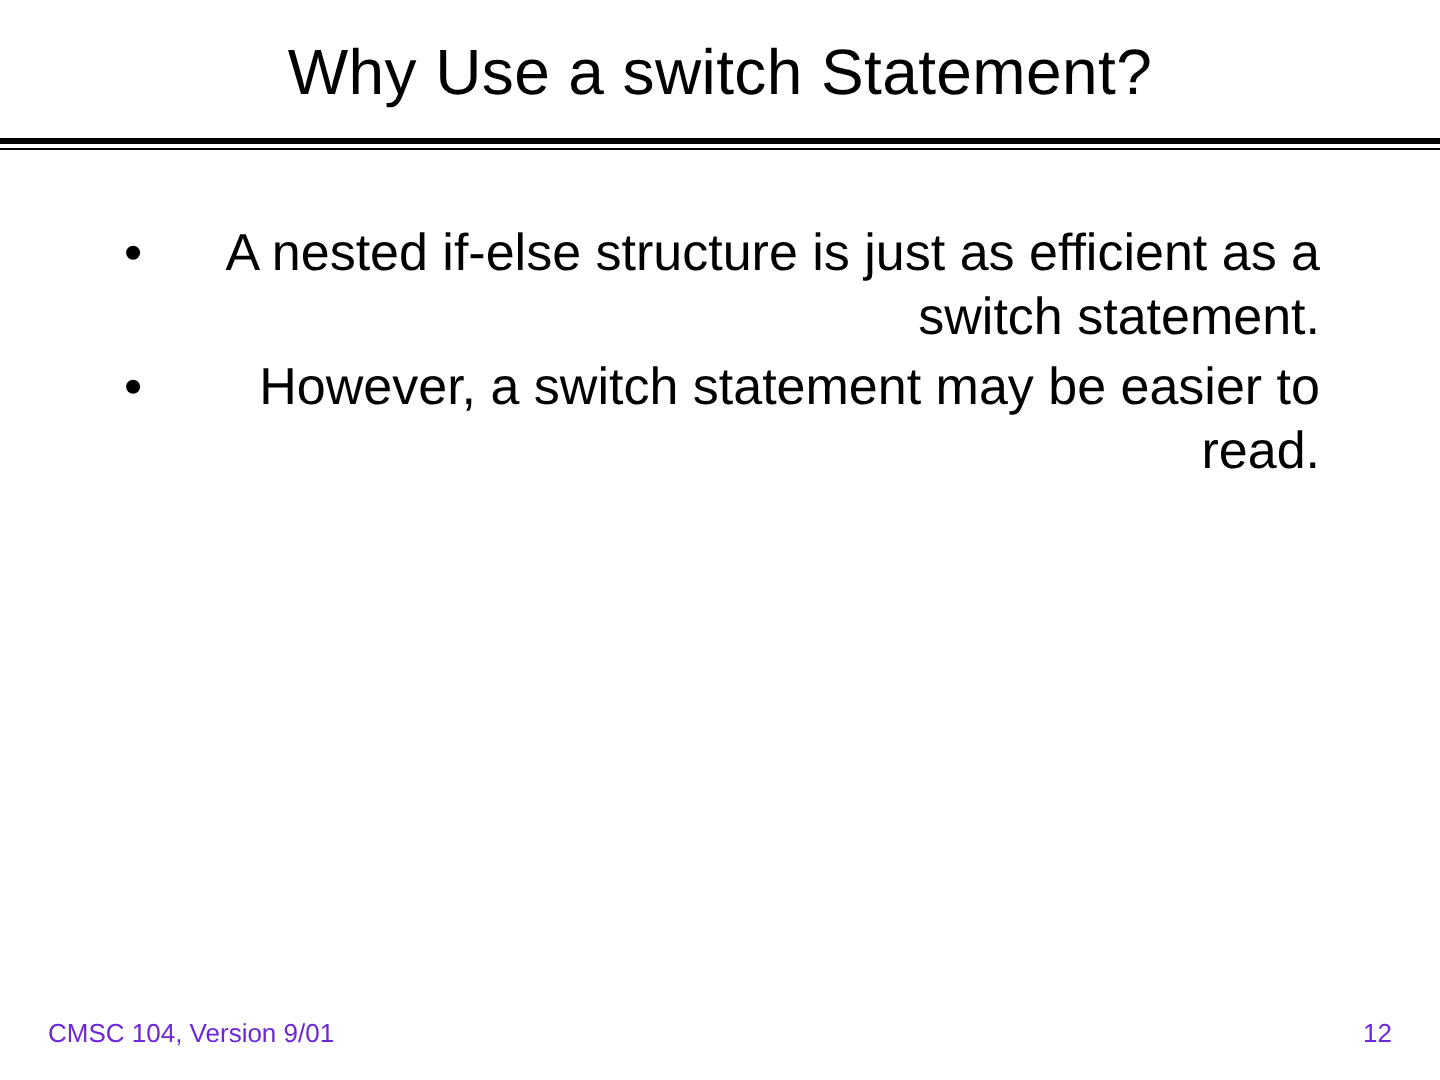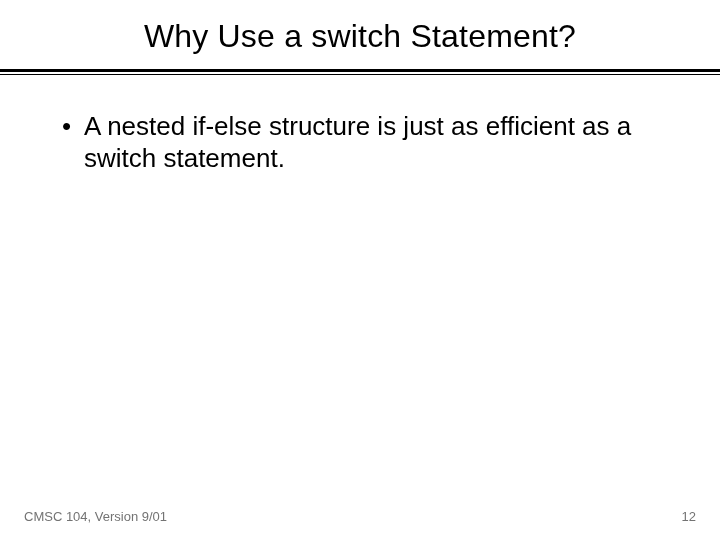--- a/index.html
+++ b/index.html
@@ -3,43 +3,44 @@
 <meta charset="utf-8">
 <style>
   * { margin: 0; padding: 0; box-sizing: border-box; }
   html, body { width: 720px; height: 540px; background: #fff; font-family: Arial, Helvetica, sans-serif; color: #000; }
   .slide { position: relative; width: 720px; height: 540px; }
   .title-wrap { padding: 18px 40px 8px 40px; text-align: center; }
   .title { font-size: 32px; font-weight: 400; letter-spacing: 0.2px; }
   .rule { margin-top: 6px; }
   .rule .thick { height: 3px; background: #000; }
   .rule .thin  { height: 1px; background: #000; margin-top: 2px; }
-  .body { padding: 36px 60px 0 60px; }
+  .body { padding: 36px 60px 0 60px; text-align: right; }
   ul.bullets { list-style: none; }
   ul.bullets li { position: relative; padding-left: 24px; font-size: 26px; line-height: 1.22; margin-bottom: 4px; }
   ul.bullets li::before { content: "•"; position: absolute; left: 2px; top: 0; font-size: 26px; }
-  .footer { position: absolute; left: 0; right: 0; bottom: 16px; padding: 0 24px; display: flex; justify-content: space-between; align-items: baseline; font-size: 13px; color: #737373; }
+  .footer { position: absolute; left: 0; right: 0; bottom: 16px; padding: 0 24px; display: flex; justify-content: space-between; align-items: baseline; font-size: 13px; color: #6d28d9; }
 </style>
 </head>
 <body>
 
 <div class="slide">
 
   <div class="title-wrap">
     <h1 class="title">Why Use a switch Statement?</h1>
   </div>
 
   <div class="rule">
     <div class="thick"></div>
     <div class="thin"></div>
   </div>
 
   <div class="body">
     <ul class="bullets">
       <li>A nested if-else structure is just as efficient as a switch statement.</li>
+      <li>However, a switch statement may be easier to read.</li>
     </ul>
   </div>
 
   <div class="footer">
     <span>CMSC 104, Version 9/01</span>
     <span>12</span>
   </div>
 
 </div>
 

